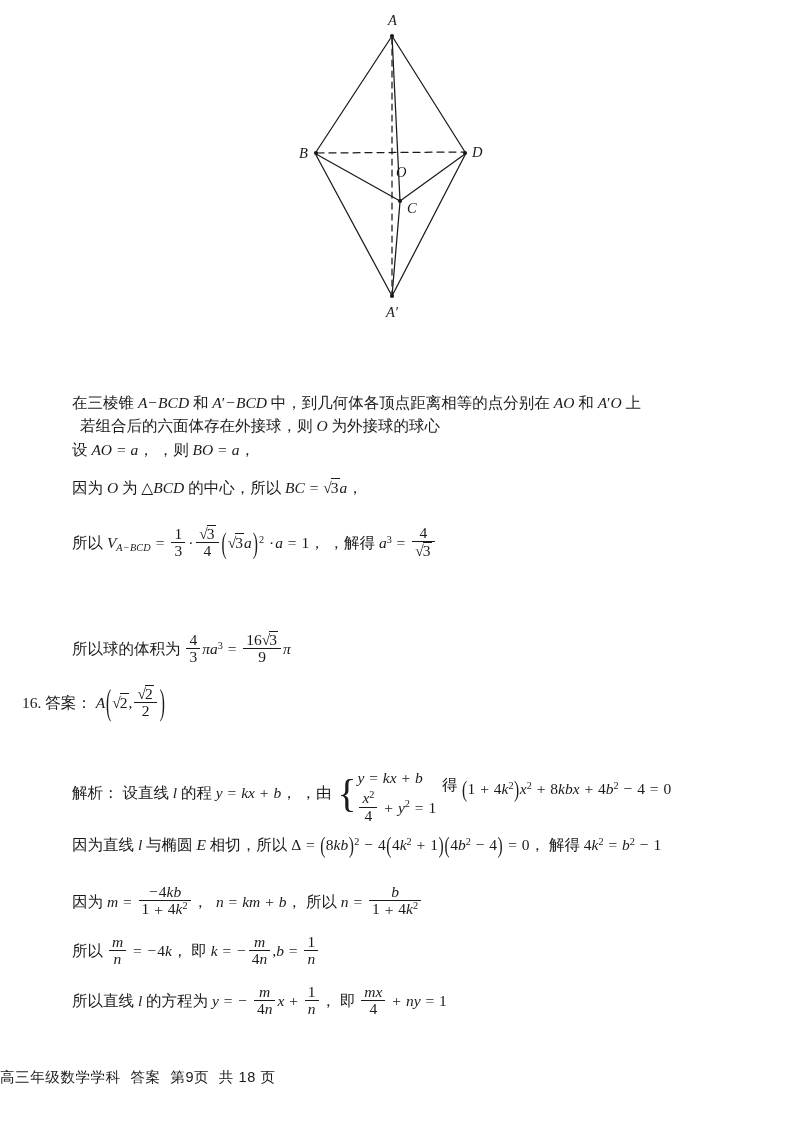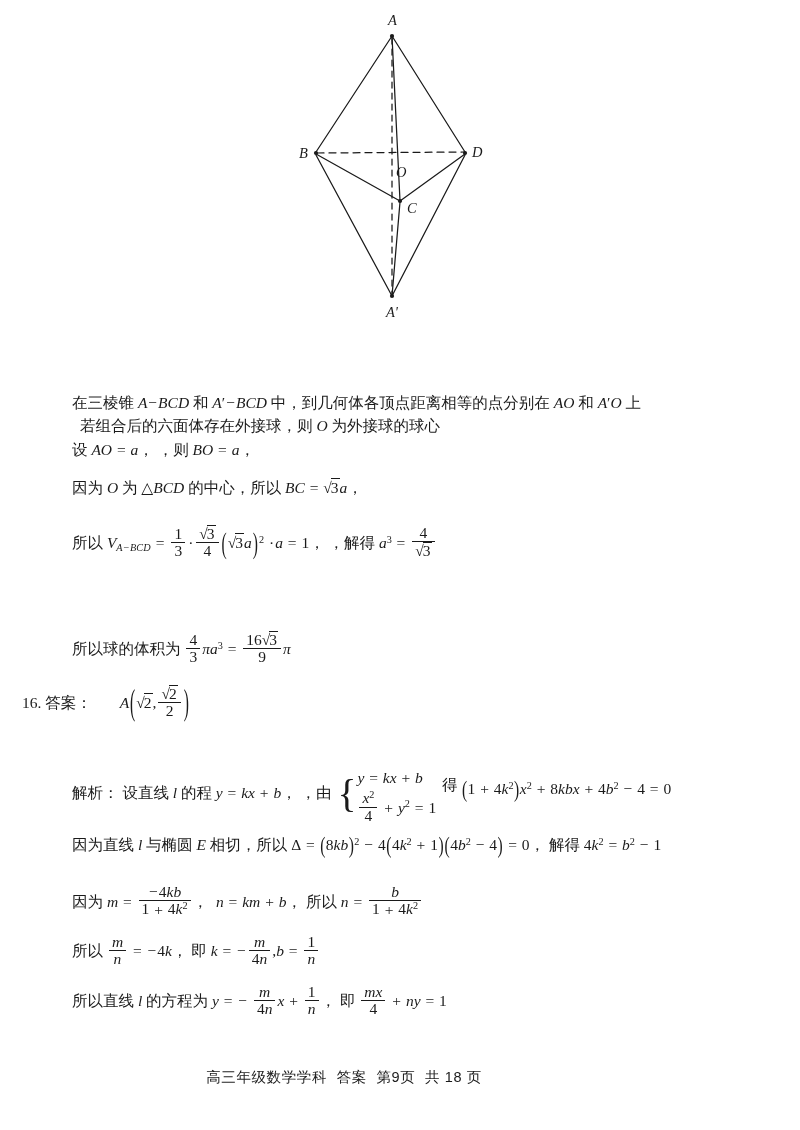--- a/index.html
+++ b/index.html
@@ -108,21 +108,21 @@
     font-size: 15.5px;
     white-space: nowrap;
   }
 
   
   #footer {
     position: absolute;
     left: 0;
     top: 1068px;
     width: 688px;
-    text-align: center;
+    text-align: left;
     font-size: 14.5px;
     font-family: "Liberation Sans", "DejaVu Sans", sans-serif;
     letter-spacing: 0.6px;
   }
   #footer .fsp { display: inline-block; width: 5px; }
 </style>
 </head>
 <body>
 
 <div id="figure-block">
@@ -212,21 +212,21 @@
   <span class="cjk">所以球的体积为</span>
   <span class="mi">
     <span class="frac"><span class="num mn">4</span><span class="den mn">3</span></span>πa<span class="sup">3</span>
     <span class="op">=</span>
     <span class="frac"><span class="num"><span class="mn">16</span><span class="sqrt"><span class="rad">√</span><span class="rgd"><span class="mn">3</span></span></span></span><span class="den mn">9</span></span>π</span>
 </div>
 
 <div class="ans-block" style="top:685px;">
   <span class="mn">16.</span>
   <span class="cjk">答案：</span>
-  <span class="mi" style="margin-left:24px;">
+  <span class="mi" style="margin-left:0;">
     <span>A</span><span class="bigparen" style="transform:scaleY(2.3);">(</span><span class="sqrt"><span class="rad">√</span><span class="rgd"><span class="mn">2</span></span></span><span class="mn">,</span><span class="frac"><span class="num"><span class="sqrt"><span class="rad">√</span><span class="rgd"><span class="mn">2</span></span></span></span><span class="den mn">2</span></span><span class="bigparen" style="transform:scaleY(2.3);">)</span></span>
 </div>
 
 <div class="body-block" style="top:765px;">
   <span class="cjk">解析：</span>
   <span class="cjk">设直线</span>
   <span class="mi">l</span>
   <span class="cjk">的程</span>
   <span class="mi">y <span class="op">=</span> kx <span class="op">+</span> b</span><span class="cjk">，</span>
   <span class="cjk">，由</span>

